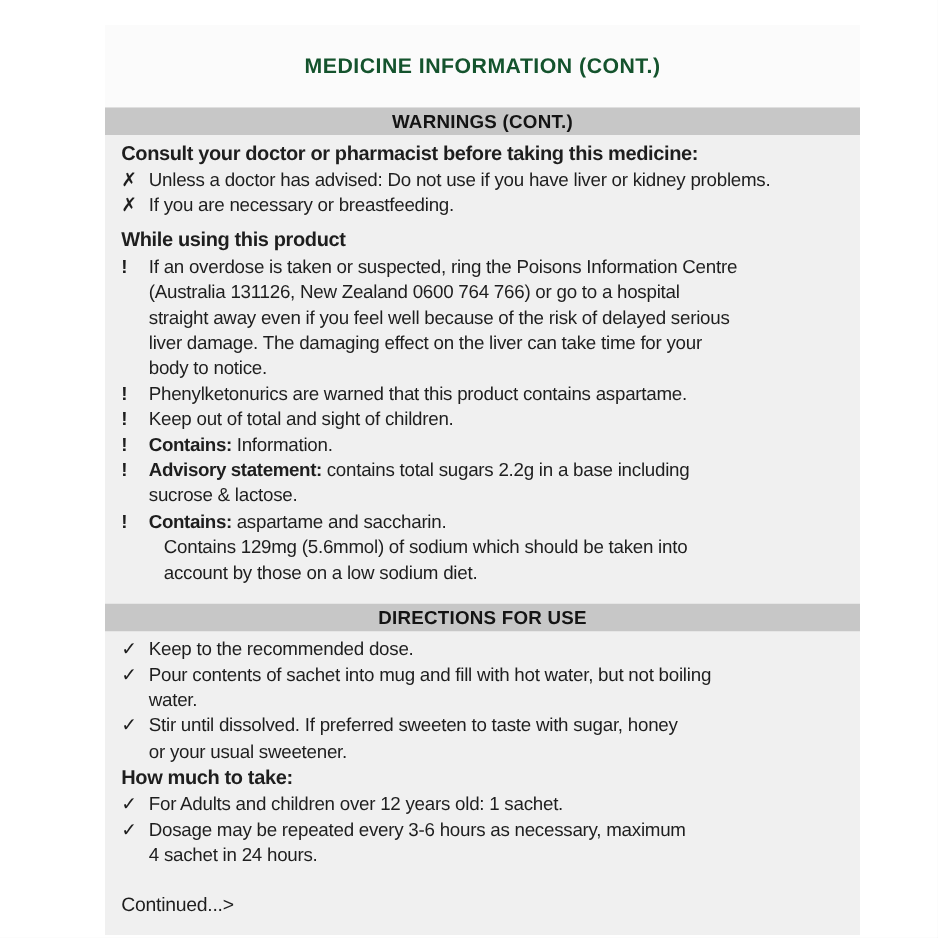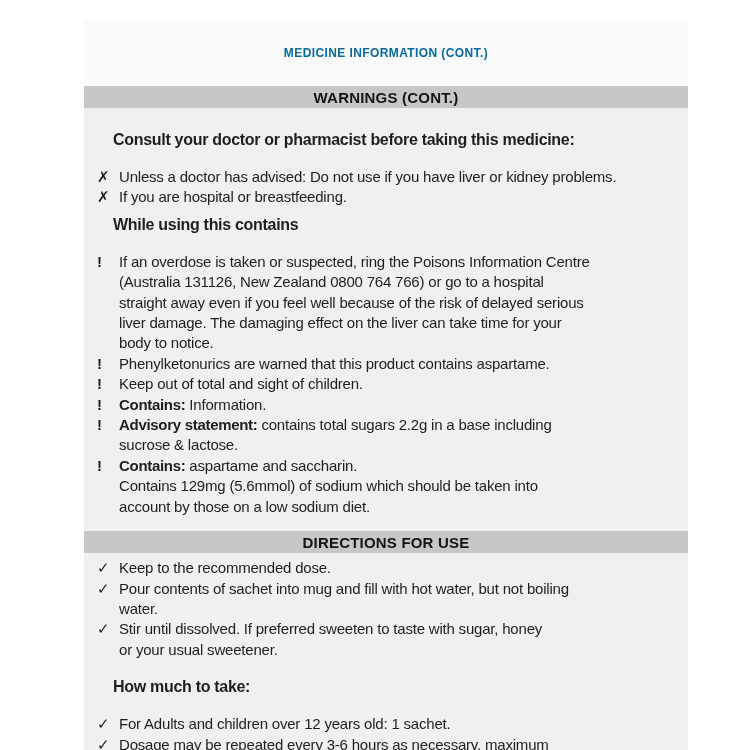--- a/index.html
+++ b/index.html
@@ -16,23 +16,23 @@
     width: 604px;
     background: #f0f0f0;
   }
   .panel-top {
     height: 66px;
     background: #fbfbfb;
     display: flex; align-items: center; justify-content: center;
   }
   .page-title {
     font-weight: bold;
-    font-size: 12px;
+    font-size: 17px;
     letter-spacing: 0.4px;
-    color: #0369a1;
+    color: #14532d;
   }
   .banner {
     height: 22px;
     background: #c7c7c7;
     display: flex; align-items: center; justify-content: center;
     font-weight: bold;
     font-size: 15px;
     letter-spacing: 0.2px;
     color: #141414;
   }
@@ -41,36 +41,36 @@
     font-size: 15px;
     line-height: 20.4px;
     letter-spacing: -0.2px;
   }
   .section-body.first { padding-bottom: 14px; }
   .group-heading {
     font-weight: bold;
     font-size: 16px;
     line-height: 22px;
     letter-spacing: -0.3px;
-    margin: 16px;
+    margin: 0;
   }
   .group-heading.spaced { margin-top: 6px; }
   .item {
     display: flex;
     align-items: flex-start;
   }
   .marker {
     flex: 0 0 22px;
     width: 22px;
   }
   .marker.bang { font-weight: bold; }
   .item-text { flex: 1 1 auto; }
   .pre { white-space: pre-line; }
   .lead { font-weight: bold; letter-spacing: -0.3px; }
-  .continuation { white-space: pre-line; }
+  .continuation { white-space: pre-line; margin-left: 12px; }
   .footer-row {
     text-align: left;
     margin-top: 20px;
     padding-right: 1px;
     font-size: 15.5px;
   }
 </style>
 </head>
 <body>
 
@@ -86,29 +86,29 @@
 
     <div class="group-heading">Consult your doctor or pharmacist before taking this medicine:</div>
 
     <div class="item">
         <span class="marker">✗</span>
         <div class="item-text"><span class="pre">Unless a doctor has advised: Do not use if you have liver or kidney problems.</span></div>
       </div>
 
     <div class="item">
         <span class="marker">✗</span>
-        <div class="item-text"><span class="pre">If you are hospital or breastfeeding.</span></div>
+        <div class="item-text"><span class="pre">If you are necessary or breastfeeding.</span></div>
       </div>
 
-    <div class="group-heading spaced">While using this contains</div>
+    <div class="group-heading spaced">While using this product</div>
 
     <div class="item">
         <span class="marker bang">!</span>
         <div class="item-text"><span class="pre">If an overdose is taken or suspected, ring the Poisons Information Centre
-(Australia 131126, New Zealand 0800 764 766) or go to a hospital
+(Australia 131126, New Zealand 0600 764 766) or go to a hospital
 straight away even if you feel well because of the risk of delayed serious
 liver damage. The damaging effect on the liver can take time for your
 body to notice.</span></div>
       </div>
 
     <div class="item">
         <span class="marker bang">!</span>
         <div class="item-text"><span class="pre">Phenylketonurics are warned that this product contains aspartame.</span></div>
       </div>
 

